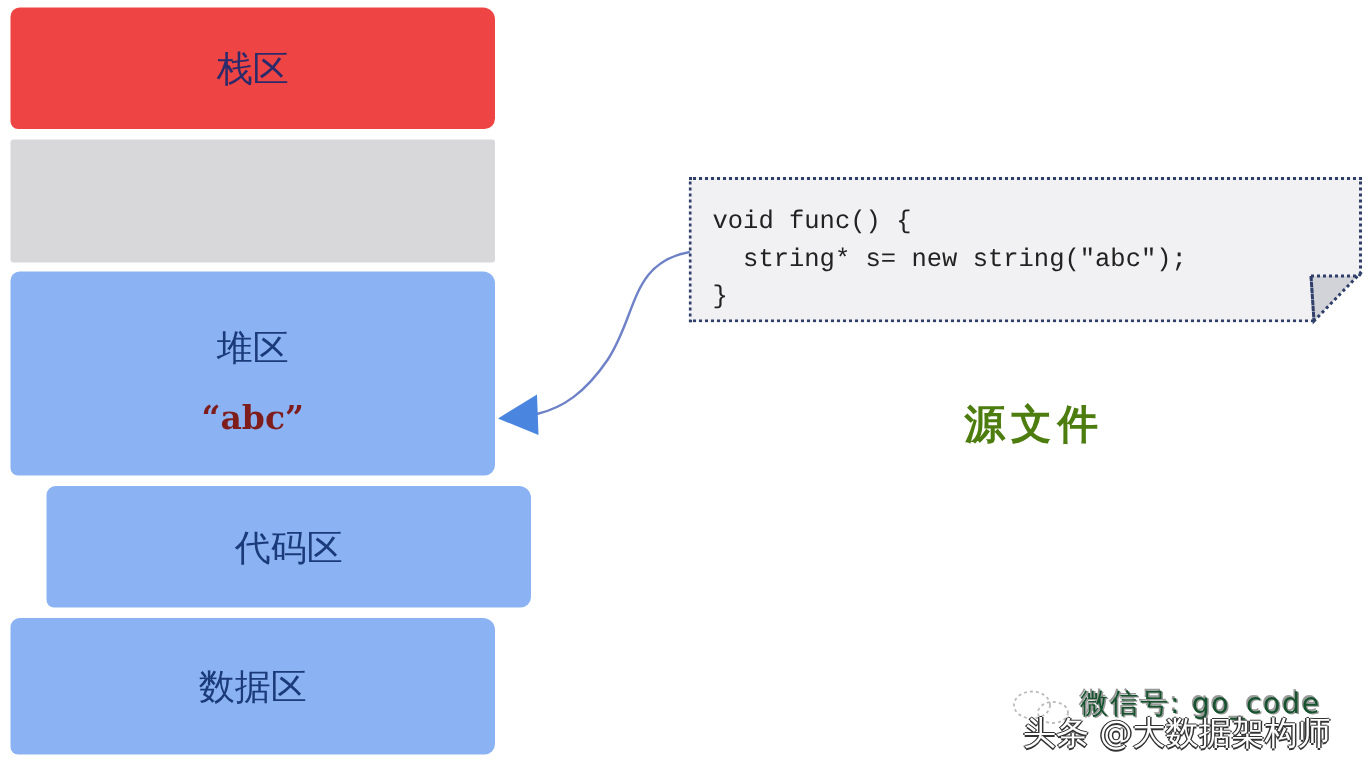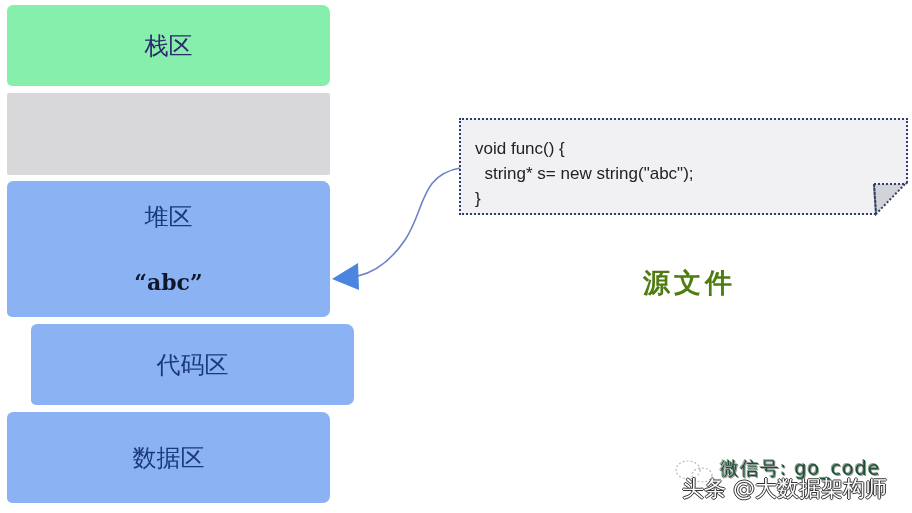--- a/index.html
+++ b/index.html
@@ -1,34 +1,34 @@
 <!DOCTYPE html>
 <html><head>
   <meta charset="utf-8">
   <style>
     html, body { margin:0; padding:0; background:#ffffff; }
     body { width:912px; height:513px; position:relative; overflow:hidden;
            font-family:"DejaVu Sans", sans-serif; }
     .mem-box { position:absolute; left:7px; width:323px; border-radius:6px 8px 7px 5px;
                display:flex; flex-direction:column; align-items:center; justify-content:center;
                color:#1a3a7a; font-size:24px; box-sizing:border-box; }
-    .stack { top:5px; height:81px; background:#86efac; color:#2b2a6b; }
+    .stack { top:5px; height:81px; background:#ef4444; color:#2b2a6b; }
     .gap   { top:93px; height:82px; background:#d8d8db; border-radius:2px; }
     .heap  { top:181px; height:136px; background:#8bb3f4; justify-content:flex-start; }
-    .heap .title { margin-top:20px; }
-    .heap .value { margin-top:36px; color:#0f172a; font-family:"DejaVu Serif", serif;
+    .heap .title { margin-top:35px; }
+    .heap .value { margin-top:18px; color:#7f1d1d; font-family:"DejaVu Serif", serif;
                    font-weight:bold; font-size:22px; }
     .code  { top:324px; height:81px; background:#8bb3f4;margin-left:24px; }
     .data  { top:412px; height:91px; background:#8bb3f4;text-align:right; }
 
     .note { position:absolute; left:459px; top:118px; width:449px; height:97px;
             background:#f1f1f3; border:2px dotted #2f3f6a; box-sizing:border-box;
             clip-path:polygon(0 0,100% 0,100% 64%,92.8% 100%,0 100%); }
     .note pre { margin:0; position:absolute; left:14px; top:16px;
-                font-family:Liberation Sans, sans-serif; font-size:17px; line-height:25px;
+                font-family:Liberation Mono, monospace; font-size:17px; line-height:25px;
                 color:#222; }
     .fold { position:absolute; left:0; top:0; pointer-events:none; }
     .caption { position:absolute; left:643px; top:265px; font-size:27px; font-weight:bold;
                font-family:"DejaVu Serif", serif; letter-spacing:4px; color:#4d7c0f; }
     .arrow { position:absolute; left:0; top:0; pointer-events:none; }
     .watermark { position:absolute; left:672px; top:456px; width:240px; height:50px; }
     .wm-wechat { position:absolute; left:48px; top:0; font-size:19px; color:#14532d;
                  text-shadow:-1px -1px 0 #999, 1px 1px 0 #999; letter-spacing:1px; }
     .wm-toutiao { position:absolute; left:10px; top:18px; font-size:22px; color:#ffffff;
                   text-shadow:-1px 0 #333, 1px 0 #333, 0 -1px #333, 0 1px #333; }

